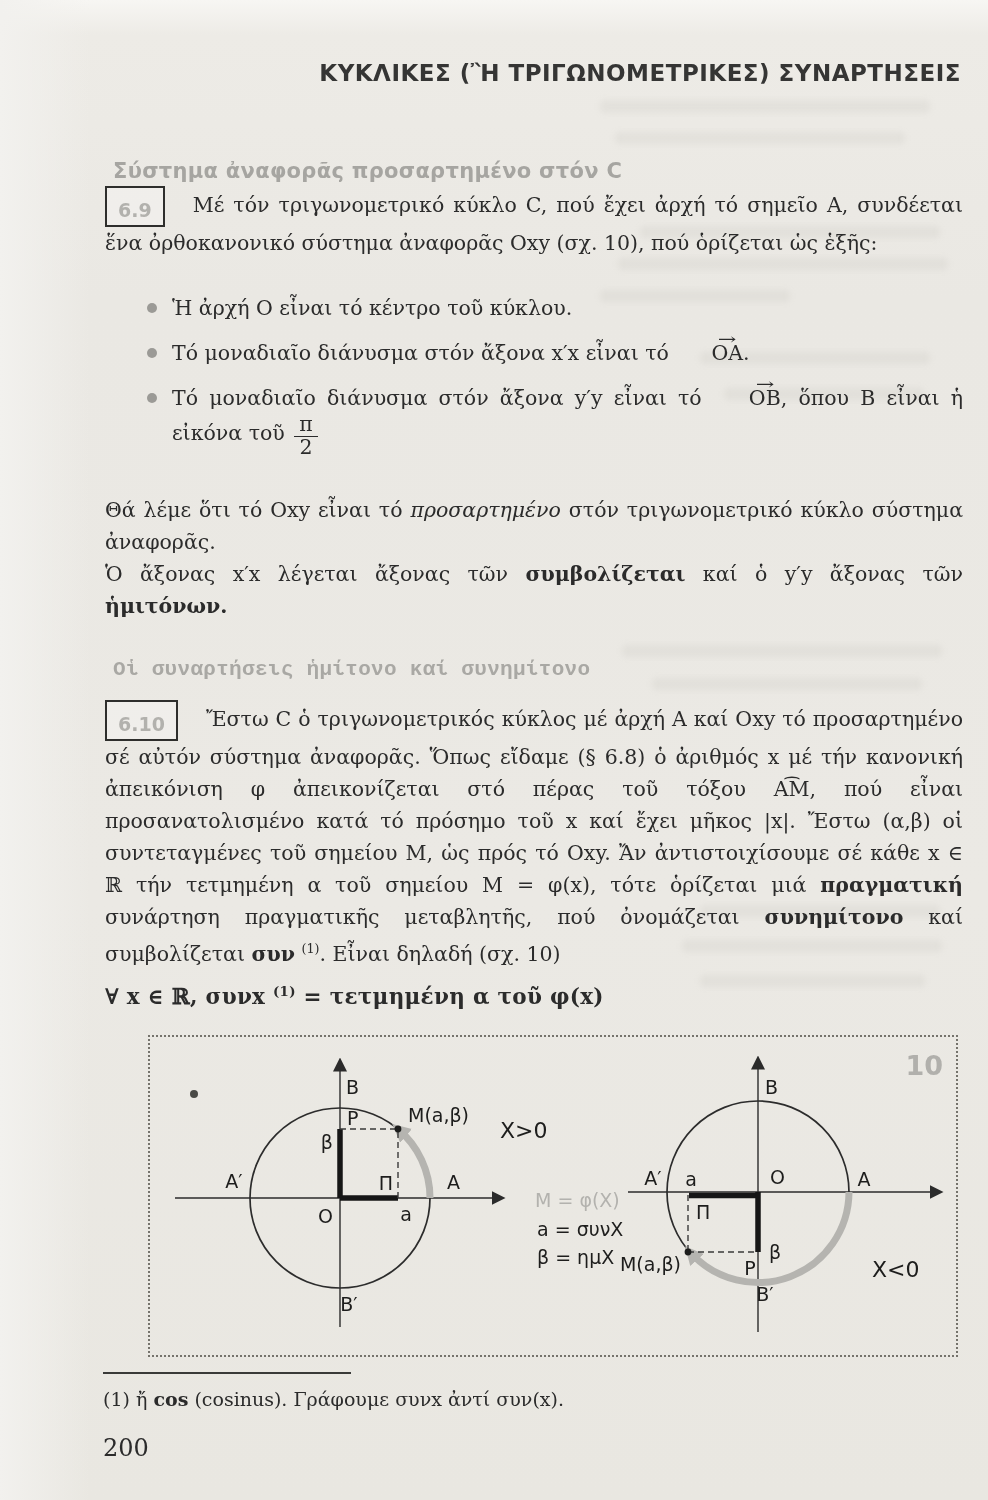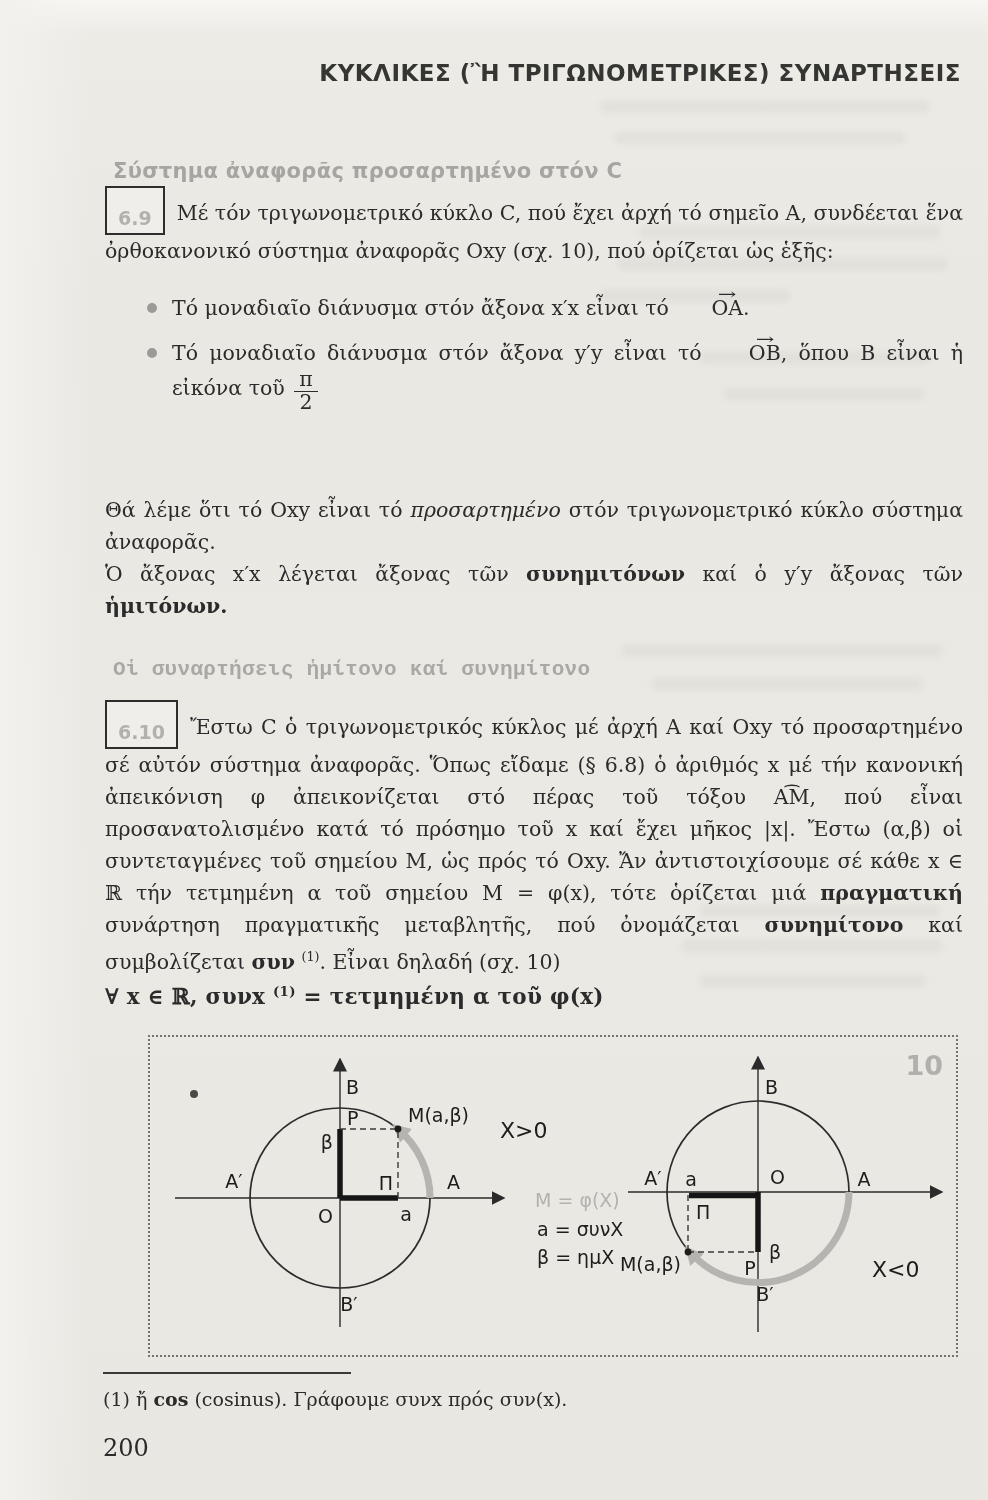--- a/index.html
+++ b/index.html
@@ -16,21 +16,21 @@
     font-family:"DejaVu Sans", sans-serif;font-weight:bold;font-size:23px;
     letter-spacing:.5px;color:#353534;
   }
   .subtitle{
     position:absolute;top:152px;left:113px;
     font-family:"DejaVu Sans", sans-serif;font-weight:bold;font-size:21px;
     color:#a6a5a1;letter-spacing:.3px;margin-top:7px;
   }
   .body-block{position:absolute;left:105px;width:858px;font-size:20.5px;line-height:32px;text-align:justify;}
   .secbox{
-    display:inline-block;border:2.5px solid #2e2e2c;padding:17px 11px 2px 11px;margin-right:12px;
+    display:inline-block;border:2.5px solid #2e2e2c;padding:9px 11px 2px 11px;margin-right:28px;
     font-family:"DejaVu Sans", sans-serif;font-weight:bold;font-size:19px;color:#b2b1ad;
     vertical-align:-5px;line-height:26px;background:rgba(255,255,255,.25);
   }
   .bullets{position:absolute;left:105px;width:858px;top:292px;font-size:20.5px;line-height:32px;}
   .bullet{position:relative;padding-left:67px;margin-bottom:13px;text-align:justify;}
   .bullet .dot{
     position:absolute;left:42px;top:11px;width:10px;height:10px;border-radius:50%;
     background:#9b9a96;
   }
   .vec{position:relative;display:inline-block;margin-left:36px;}
@@ -87,31 +87,35 @@
 
   <div class="subtitle">Σύστημα ἀναφορᾶς προσαρτημένο στόν C</div>
 
   <div class="body-block" style="top:186px;">
     <span class="secbox">6.9</span><span>Μέ τόν τριγωνομετρικό κύκλο C, πού ἔχει ἀρχή τό σημεῖο Α, συνδέεται ἕνα ὀρθοκανονικό σύστημα ἀναφορᾶς Oxy (σχ. 10), πού ὁρίζεται ὡς ἑξῆς:</span>
   </div>
 
   <div class="bullets">
     <div class="bullet">
       <span class="dot"></span>
+      <span>Ἡ ἀρχή Ο εἶναι τό κέντρο τοῦ κύκλου.</span>
+    </div>
+    <div class="bullet">
+      <span class="dot"></span>
       <span>Τό μοναδιαῖο διάνυσμα στόν ἄξονα x′x εἶναι τό </span><span class="vec">ΟΑ</span><span>.</span>
     </div>
     <div class="bullet">
       <span class="dot"></span>
       <span>Τό μοναδιαῖο διάνυσμα στόν ἄξονα y′y εἶναι τό </span><span class="vec">ΟΒ</span><span>, ὅπου Β εἶναι ἡ εἰκόνα τοῦ </span><span class="frac"><span class="num">π</span><span class="den">2</span></span>
     </div>
   </div>
 
   <div class="body-block" style="top:494px;">
     <span>Θά λέμε ὅτι τό Oxy εἶναι τό </span><span class="em-i">προσαρτημένο</span><span> στόν τριγωνομετρικό κύκλο σύστημα ἀναφορᾶς.</span><br>
-    <span>Ὁ ἄξονας x′x λέγεται ἄξονας τῶν </span><span class="bold">συνημιτόνων</span><span> καί ὁ y′y ἄξονας τῶν </span><span class="bold">ἡμιτόνων.</span>
+    <span>Ὁ ἄξονας x′x λέγεται ἄξονας τῶν </span><span class="bold">συμβολίζεται</span><span> καί ὁ y′y ἄξονας τῶν </span><span class="bold">ἡμιτόνων.</span>
   </div>
 
   <div class="heading2">Οἱ συναρτήσεις ἡμίτονο καί συνημίτονο</div>
 
   <div class="body-block" style="top:700px;">
     <span class="secbox">6.10</span><span>Ἔστω C ὁ τριγωνομετρικός κύκλος μέ ἀρχή Α καί Oxy τό προσαρτημένο σέ αὐτόν σύστημα ἀναφορᾶς. Ὅπως εἴδαμε (§ 6.8) ὁ ἀριθμός x μέ τήν κανονική ἀπεικόνιση φ ἀπεικονίζεται στό πέρας τοῦ τόξου </span><span class="arc-over">ΑΜ</span><span>, πού εἶναι προσανατολισμένο κατά τό πρόσημο τοῦ x καί ἔχει μῆκος |x|. Ἔστω (α,β) οἱ συντεταγμένες τοῦ σημείου Μ, ὡς πρός τό Oxy. Ἄν ἀντιστοιχίσουμε σέ κάθε x ∈ ℝ τήν τετμημένη α τοῦ σημείου Μ = φ(x), τότε ὁρίζεται μιά </span><span class="bold">πραγματική</span><span> συνάρτηση πραγματικῆς μεταβλητῆς, πού ὀνομάζεται </span><span class="bold">συνημίτονο</span><span> καί συμβολίζεται </span><span class="bold">συν</span>&nbsp;<sup>(1)</sup><span>. Εἶναι δηλαδή (σχ. 10)</span>
   </div>
 
   <div class="formula">
     <span>∀ x ∈ ℝ,  συνx </span><sup>(1)</sup><span> = τετμημένη α τοῦ φ(x)</span>
@@ -181,18 +185,18 @@
       </g>
 
       <text x="793" y="38" text-anchor="end" class="fignum">10</text>
       <circle cx="44" cy="57" r="4" fill="#4a4a46"></circle>
     </svg>
   </div>
 
   <div class="fn-rule"></div>
 
   <div class="footnote">
-    <span>(1) ἤ </span><span class="bold">cos</span><span> (cosinus). Γράφουμε συνx πρός συν(x).</span>
+    <span>(1) ἤ </span><span class="bold">cos</span><span> (cosinus). Γράφουμε συνx ἀντί συν(x).</span>
   </div>
 
   <div class="pagenum">200</div>
 
 </div>
 
 </body></html>

